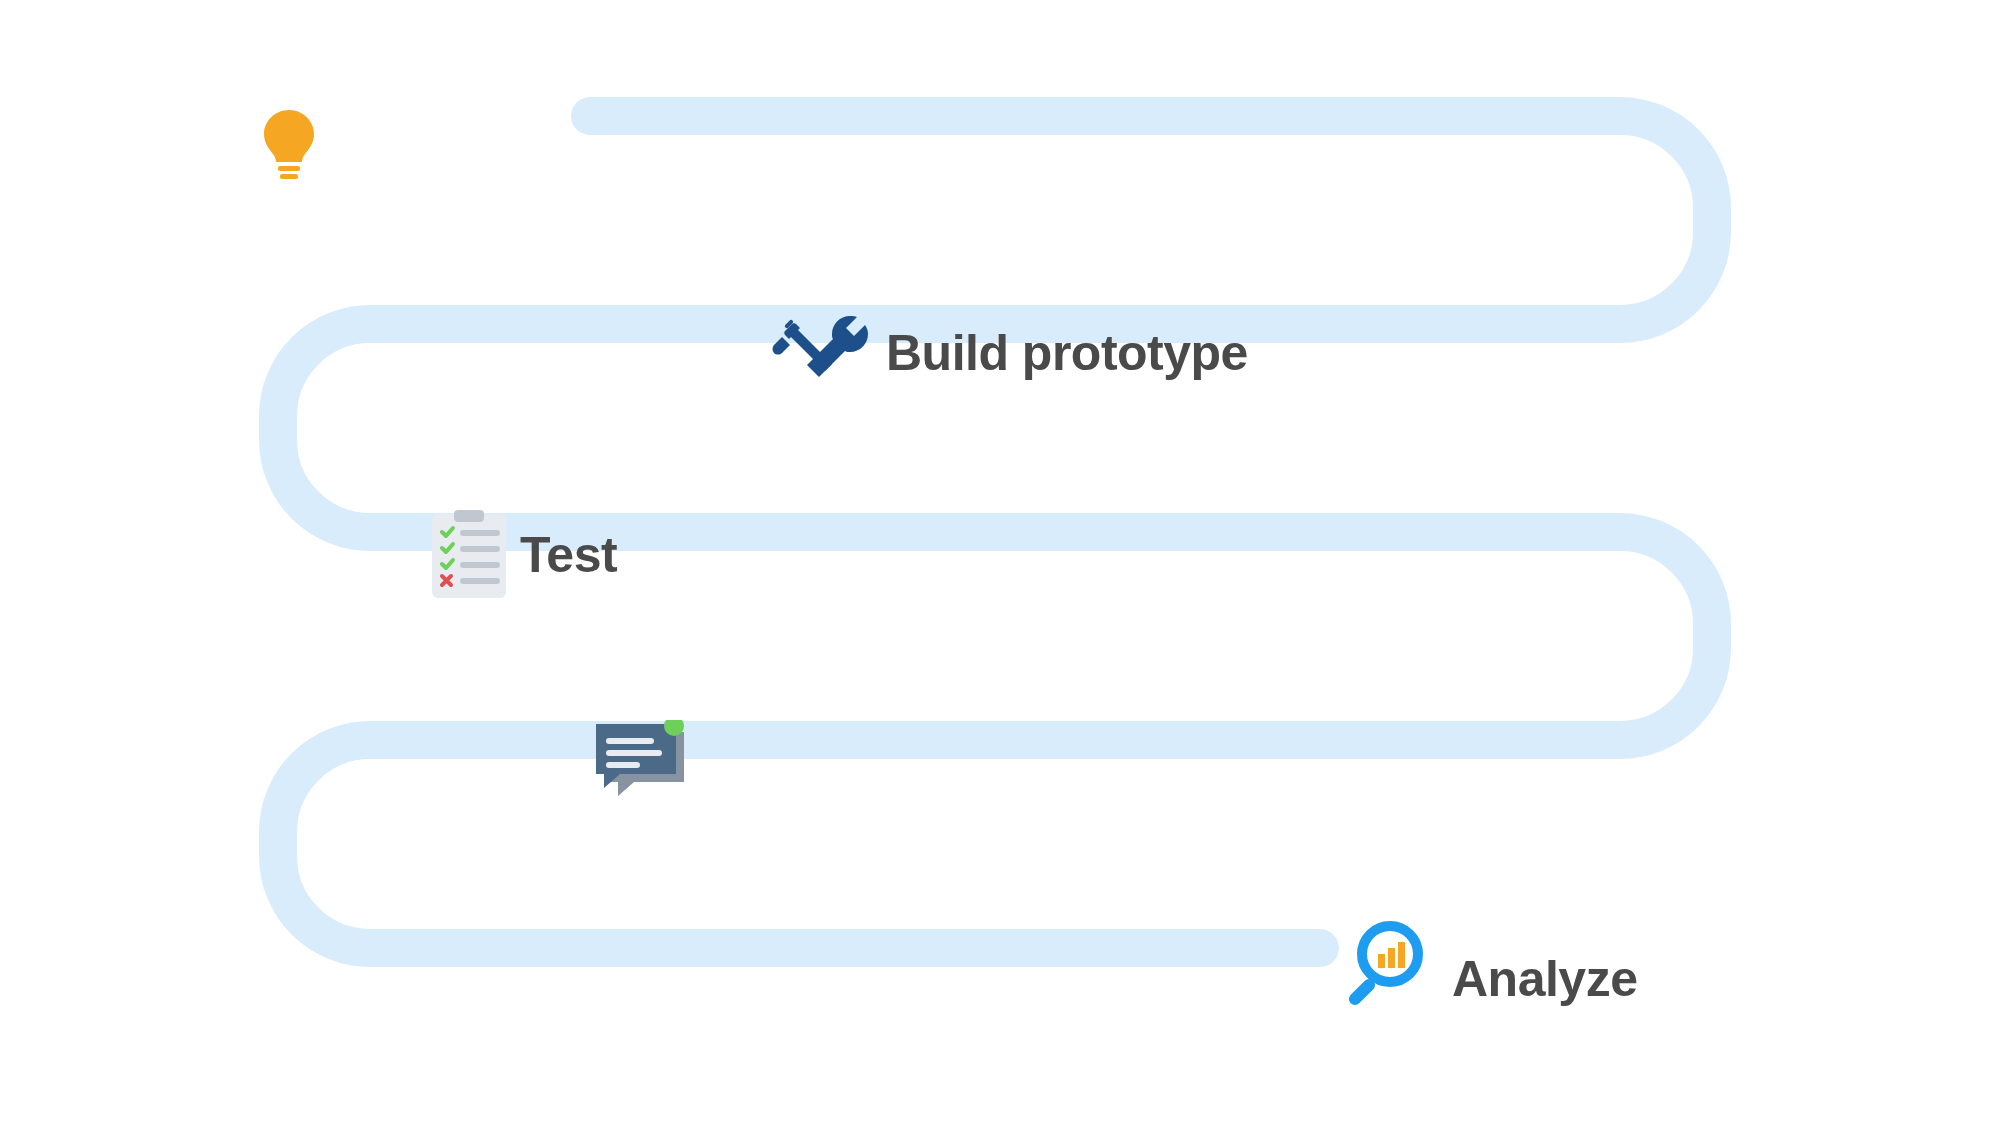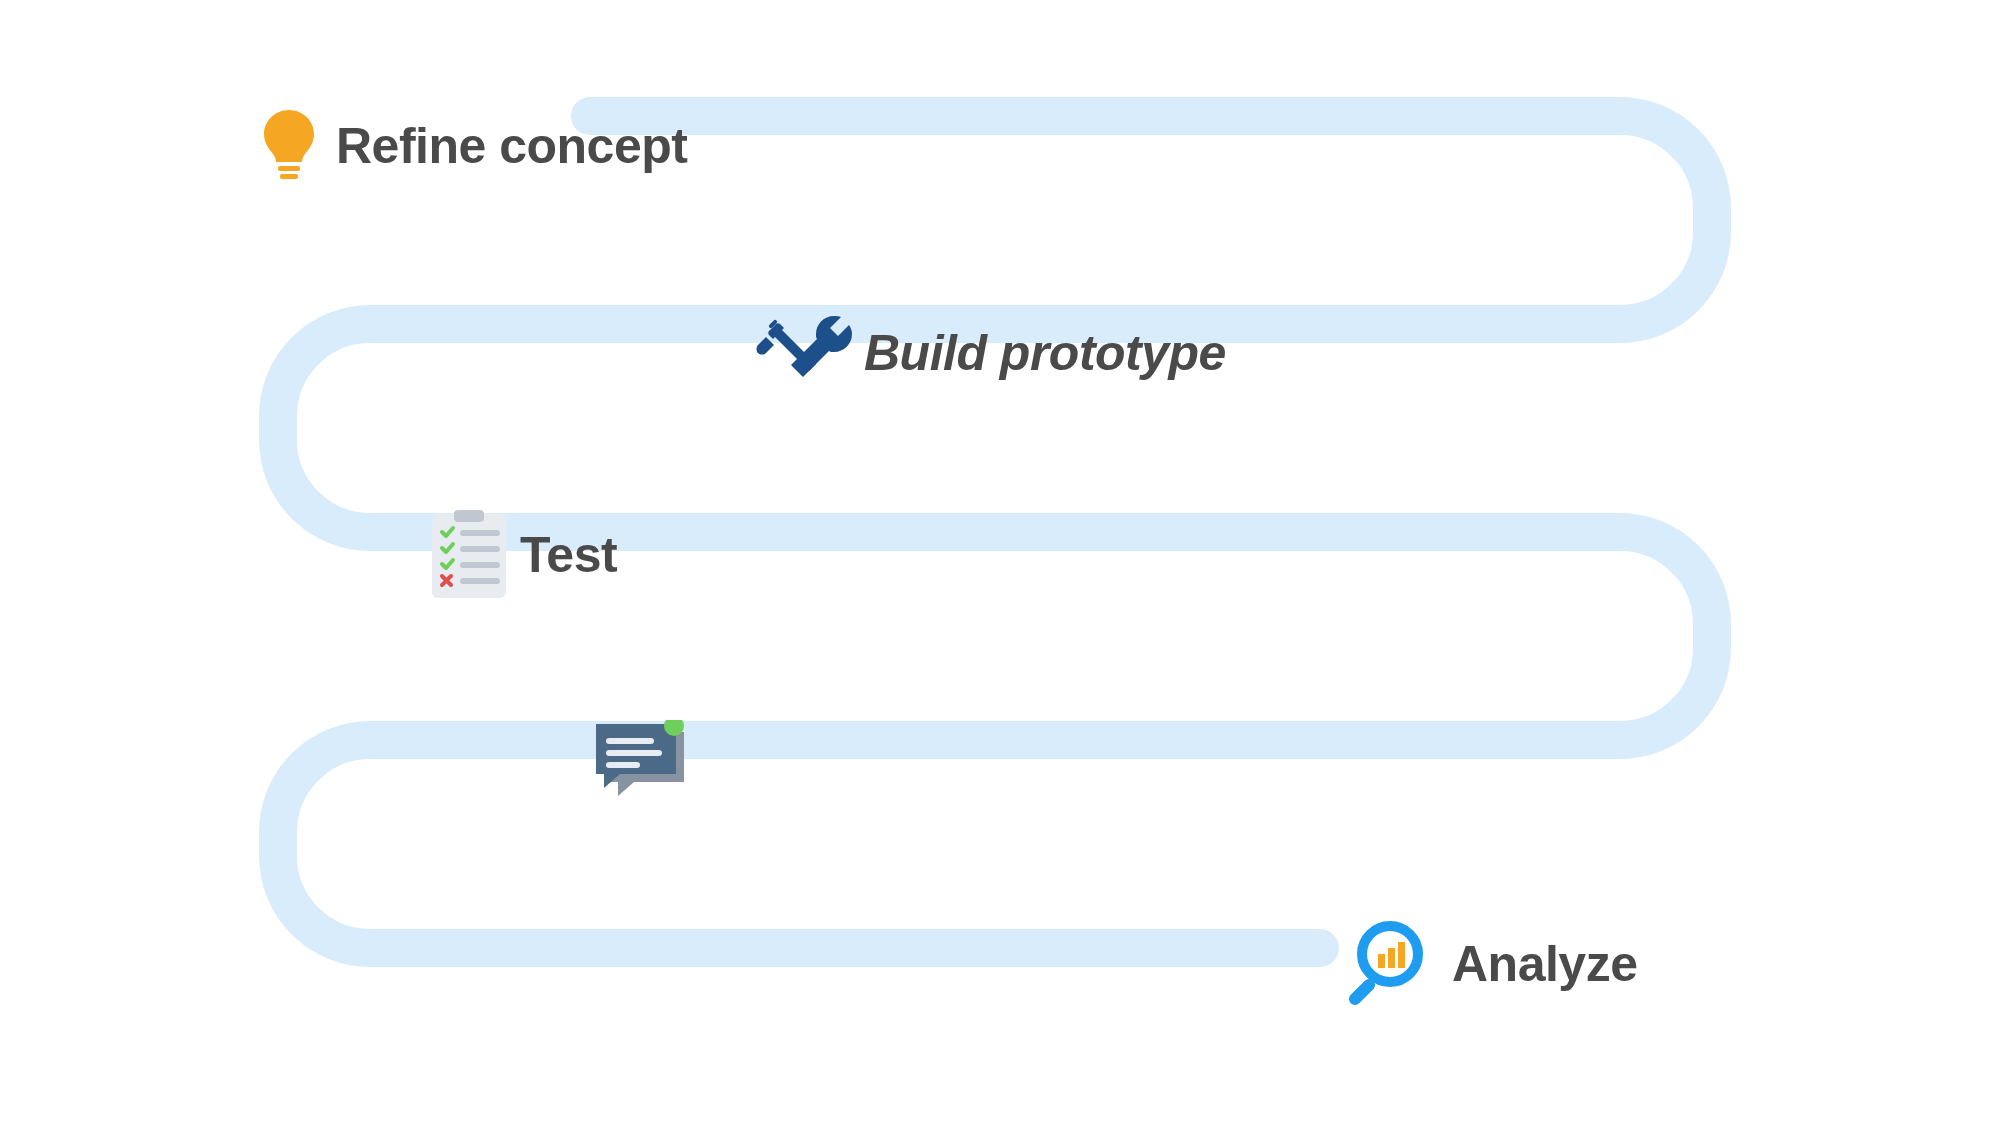--- a/index.html
+++ b/index.html
@@ -41,24 +41,23 @@
            A 92 92 0 0 0 370 948
            L 1320 948" fill="none" stroke="#d9ecfb" stroke-width="38" stroke-linecap="round"></path>
 </svg>
 
 <div class="step" style="left:260px;top:110px;">
   <svg class="icon" width="58" height="72" viewBox="0 0 58 72">
     <path fill="#f5a623" d="M29 0c14 0 25 11 25 24 0 9-5 15-9 20-2 3-3 5-3 8H16c0-3-1-5-3-8-4-5-9-11-9-20C4 11 15 0 29 0z"></path>
     <rect x="18" y="56" width="22" height="5" rx="2" fill="#f5a623"></rect>
     <rect x="20" y="64" width="18" height="5" rx="2" fill="#f5a623"></rect>
   </svg>
-  <span>Refine concept</span>
 </div>
 
-<div class="step" style="left:756px;top:310px;gap:8px;font-style:italic;">
+<div class="step" style="left:772px;top:310px;gap:14px;">
   <svg class="icon" width="100" height="86" viewBox="0 0 100 86">
     <g fill="#1d4f8b">
       <path d="M96 24c0 10-8 18-18 18-2 0-4 0-5-1L47 67 35 55l26-26c-1-1-1-3-1-5 0-10 8-18 18-18 3 0 5 0 7 1l-11 11 8 8 11-11c2 3 3 6 3 9z"></path>
       <path d="M8 26l12-12c1-1 3-1 4 0l4 4-2 2 34 34-7 7L19 27l-2 2-4-4c-1-1-1-3 0-4 0 0-3 3-5 5z"></path>
       <rect x="12" y="12" width="10" height="4" rx="2" transform="rotate(-45 17 14)"></rect>
       <path d="M10 27L2 35c-2 2-2 6 0 8s6 2 8 0l8-8z"></path>
     </g>
   </svg>
   <span>Build prototype</span>
 </div>
@@ -91,21 +90,21 @@
   <svg class="icon" width="100" height="80" viewBox="0 0 100 80">
     <path fill="#8893a2" d="M20 12h74v50H44l-16 14V62H20z"></path>
     <path fill="#4b6a88" d="M6 4h80v50H30L14 68V54H6z"></path>
     <rect x="16" y="18" width="48" height="6" rx="3" fill="#e8ebef"></rect>
     <rect x="16" y="30" width="56" height="6" rx="3" fill="#e8ebef"></rect>
     <rect x="16" y="42" width="34" height="6" rx="3" fill="#e8ebef"></rect>
     <circle cx="84" cy="6" r="10" fill="#6fcf5b"></circle>
   </svg>
 </div>
 
-<div class="step" style="left:1340px;top:920px;gap:24px;">
+<div class="step" style="left:1340px;top:920px;gap:24px;align-items:flex-end;">
   <svg class="icon" width="88" height="88" viewBox="0 0 88 88">
     <circle cx="50" cy="34" r="28" fill="#fff" stroke="#1e9cf0" stroke-width="10"></circle>
     <rect x="38" y="34" width="7" height="14" fill="#f5a623"></rect>
     <rect x="48" y="28" width="7" height="20" fill="#f5a623"></rect>
     <rect x="58" y="22" width="7" height="26" fill="#f5a623"></rect>
     <rect x="6" y="66" width="32" height="12" rx="6" fill="#1e9cf0" transform="rotate(-45 22 72)"></rect>
   </svg>
   <span>Analyze</span>
 </div>
 

